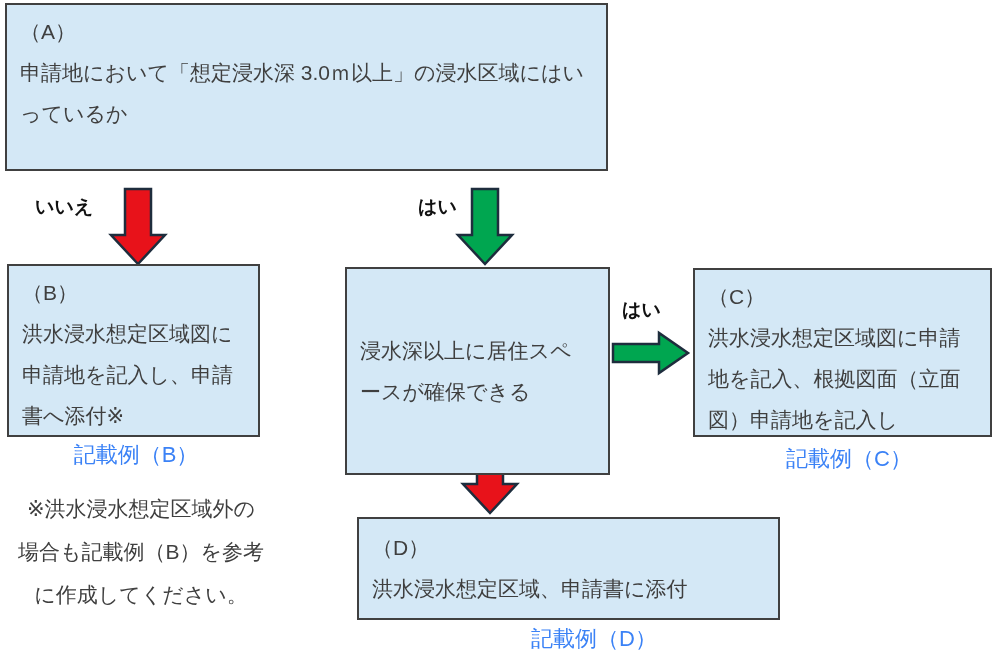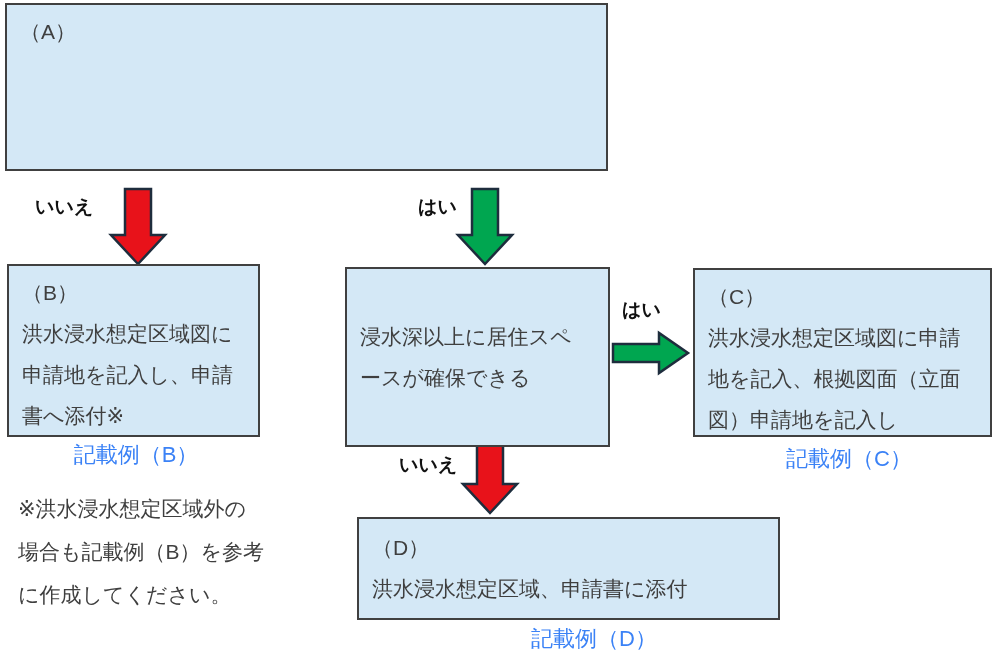--- a/index.html
+++ b/index.html
@@ -21,21 +21,21 @@
     color:#3f3f3f;
     font-size:21px;
     line-height:41px;
     padding:6px 13px 0 13px;
   }
   .box .box-label { white-space:pre-line; }
   .box .box-title { font-weight:bold; color:#1a1a1a; }
   .box .box-body  { white-space:pre-line; }
   .box-a { left:5px;   top:3px;   width:603px; height:168px; }
   .box-b { left:7px;   top:264px; width:253px; height:173px; }
-  .box-mid { left:345px; top:267px; width:265px; height:180px;
+  .box-mid { left:345px; top:267px; width:265px; height:208px;
              display:flex; flex-direction:column; justify-content:center;
              padding-top:0; }
   .box-c { left:693px; top:268px; width:299px; height:169px; }
   .box-d { left:357px; top:517px; width:423px; height:103px; padding-top:8px; }
   .caption {
     position:absolute;
     font-weight:normal;
     color:#3b82f6;
     font-size:22px;
     text-align:center;
@@ -63,29 +63,32 @@
   .arrow-green-1 { left:455px; top:187px; }
   .arrow-green-2 { left:611px; top:330px; }
   .arrow-red-2   { left:460px; top:436px; }
   .footnote {
     position:absolute;
     left:18px; top:487px;
     font-size:21px;
     line-height:43px;
     color:#3f3f3f;
     white-space:pre-line;
+    text-align:center;
   }
 </style>
 </head>
 <body>
 
 <div class="canvas">
 
   <div class="box box-a">
     <div class="box-label">（A）</div>
+    <div class="box-body">申請地において「想定浸水深 3.0ｍ以上」の浸水区域にはい
+っているか</div>
   </div>
 
   <div class="branch-label label-no-1">いいえ</div>
   <div class="branch-label label-yes-1">はい</div>
   <div class="branch-label label-yes-2">はい</div>
   <div class="branch-label label-no-2">いいえ</div>
 
   <svg class="arrow arrow-red-1" width="60" height="80" viewBox="0 0 60 80">
     <polygon points="17,2 43,2 43,48 57,48 30,77 3,48 17,48" fill="#e8121a"></polygon>
   </svg>

